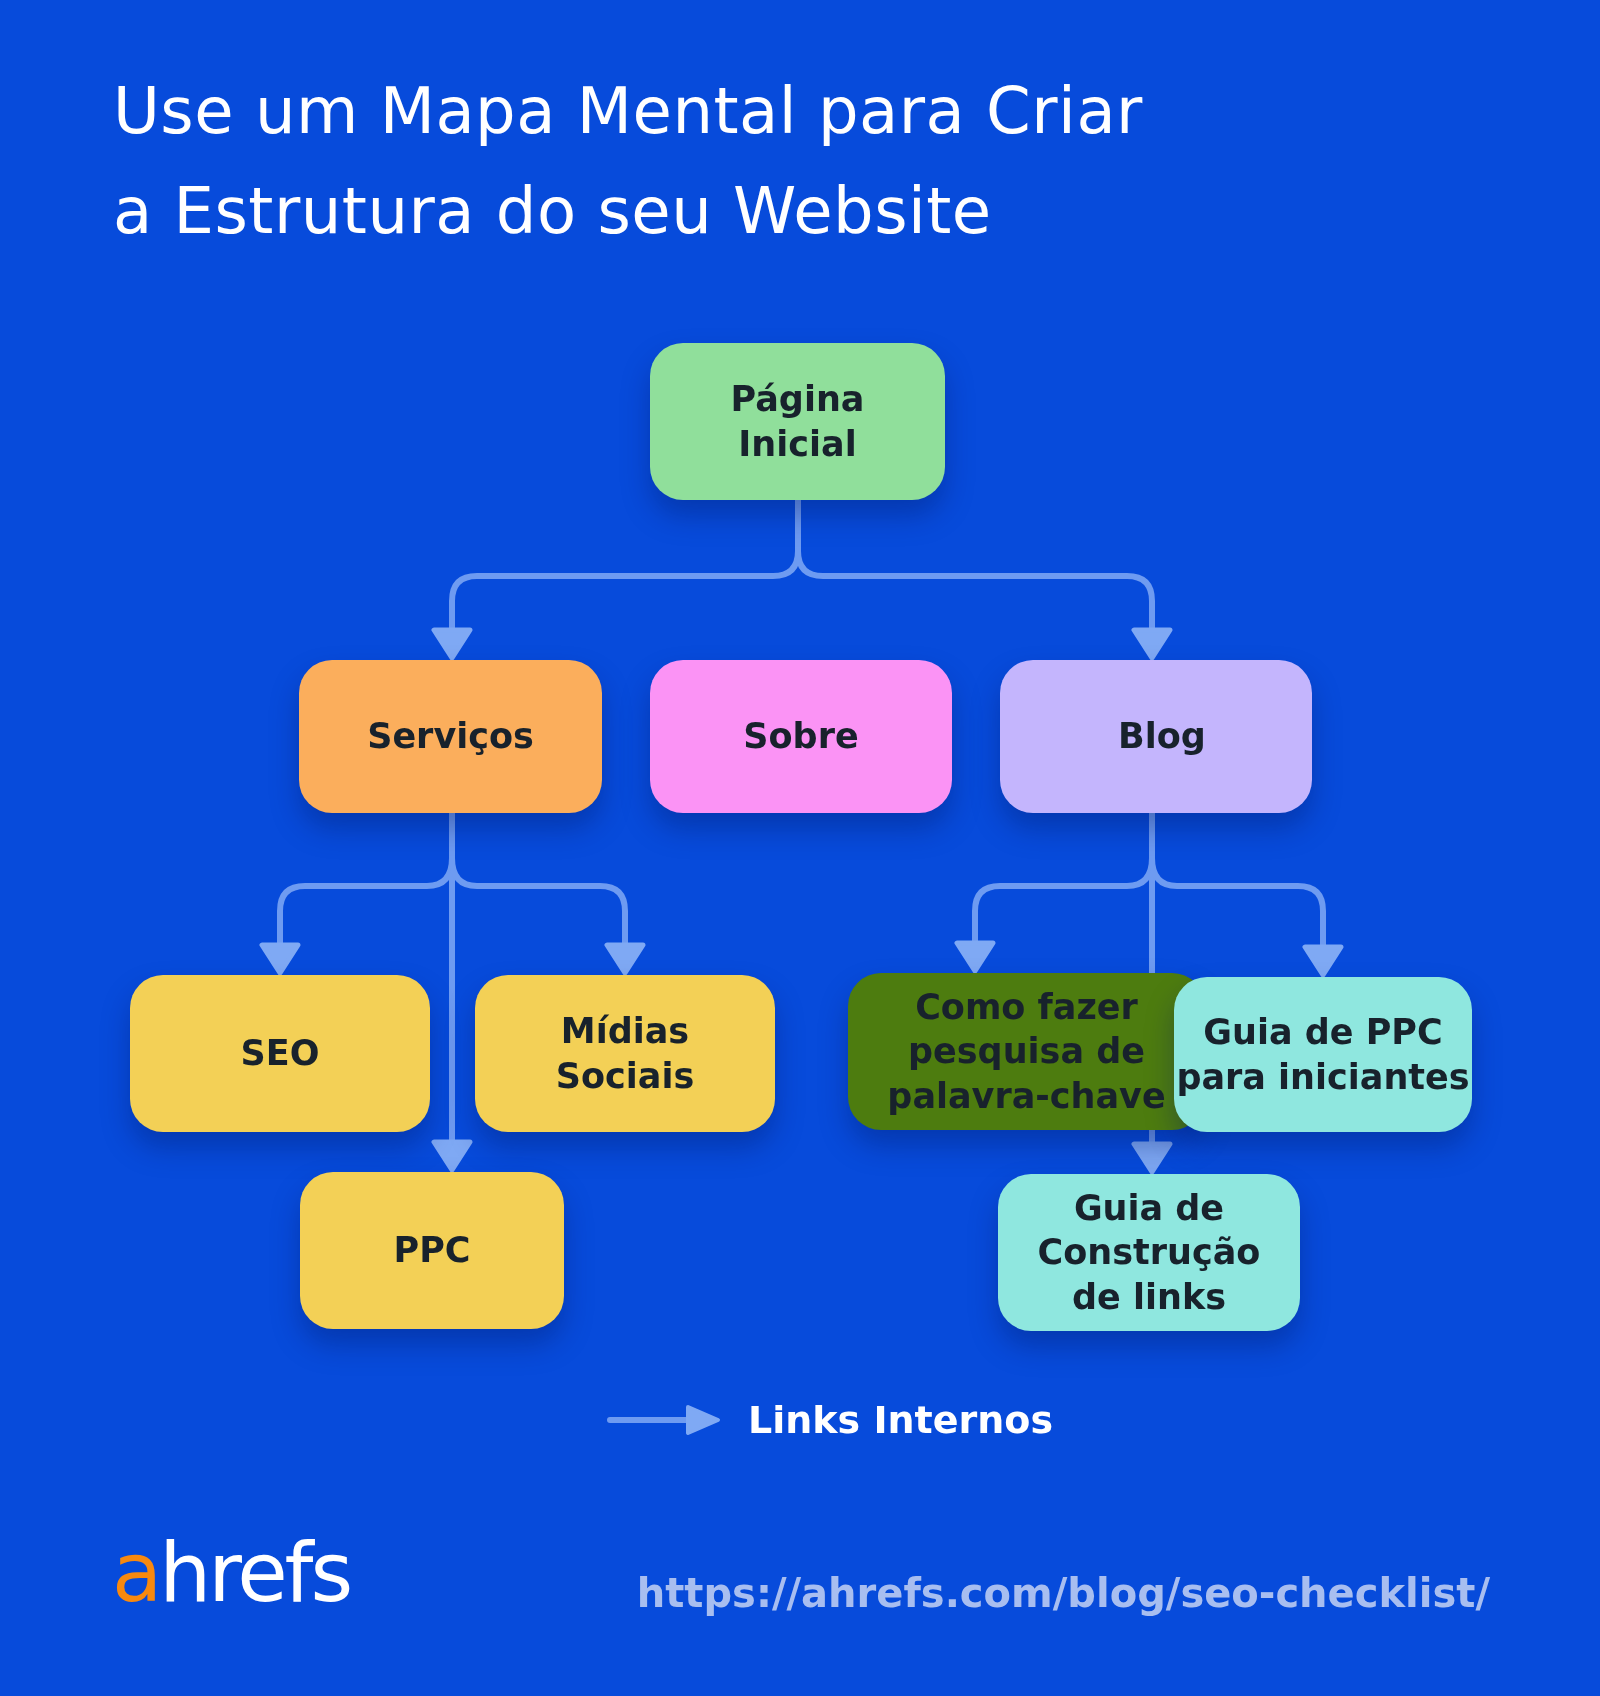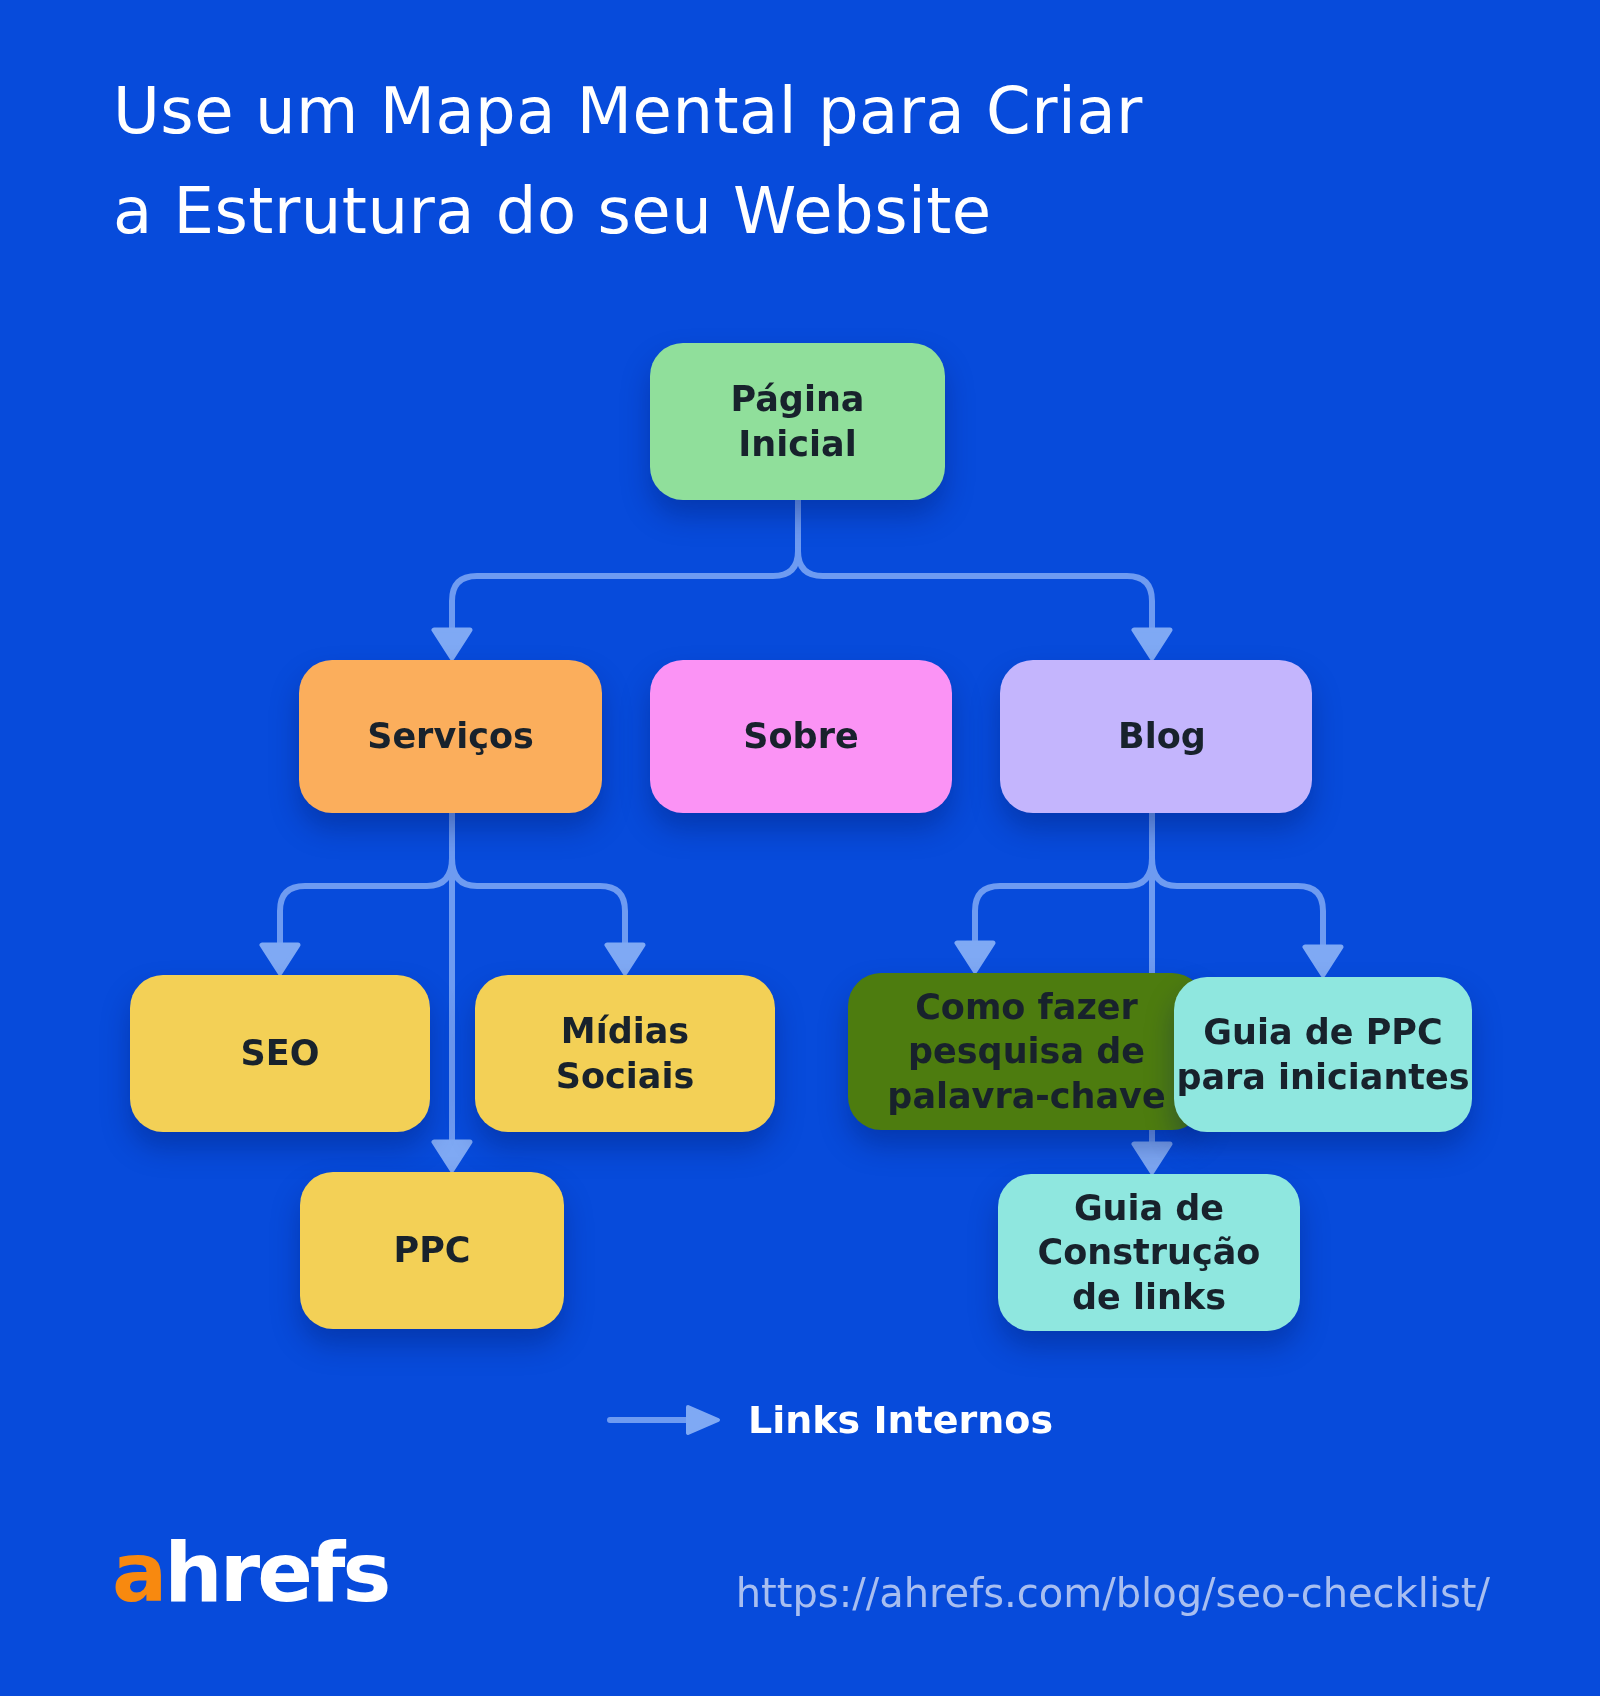--- a/index.html
+++ b/index.html
@@ -80,33 +80,33 @@
     z-index: 2;
   }
   .legend svg { display: block; }
   .legend .l-line { stroke: #6E9BF1; stroke-width: 6; stroke-linecap: round; }
   .legend .l-head { fill: #7FA9F4; stroke: #7FA9F4; stroke-width: 4; stroke-linejoin: round; }
   .logo {
     position: absolute;
     left: 112px;
     top: 1532px;
     font-size: 82px;
-    font-weight: bold;
+    font-weight: normal;
     letter-spacing: -3px;
     line-height: 1;
     color: #FFFFFF;
     z-index: 2;
   }
   .logo .accent { color: #F8890F; }
   .url {
     position: absolute;
     right: 110px;
     top: 1570px;
     font-size: 40px;
-    font-weight: 400;
+    font-weight: 700;
     color: #A8BEF0;
     z-index: 2;
   }
 </style>
 </head>
 <body>
 
 <div class="canvas">
 
   <div class="title">Use um Mapa Mental para Criar

